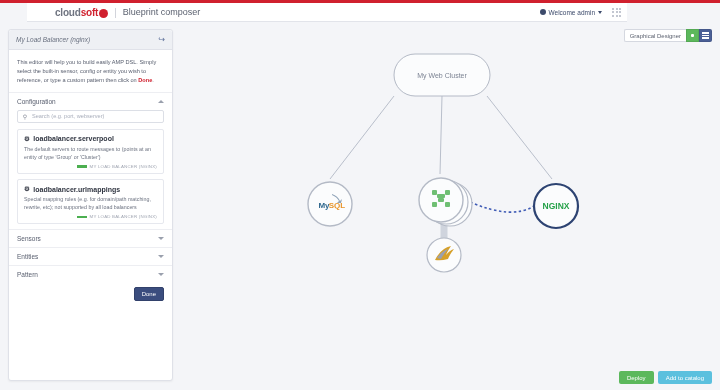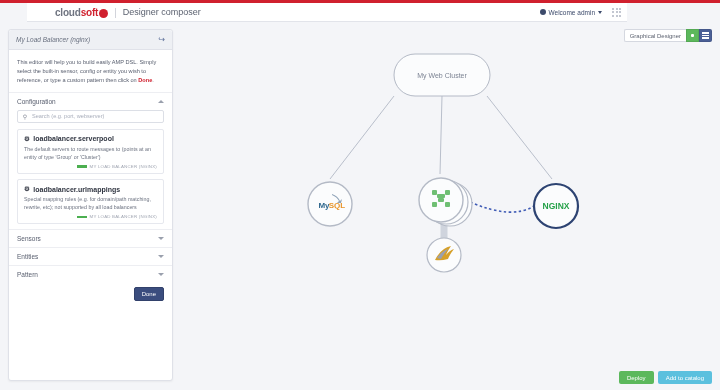--- a/index.html
+++ b/index.html
@@ -176,21 +176,21 @@
 
 <div class="app">
 
   <div class="top-accent"></div>
 
   <div class="header">
     <div class="brand">
       <span class="brand-word"><span>cloud</span><span class="red">soft</span></span>
       <span class="brand-dot"></span>
       <span class="brand-sep">|</span>
-      <span class="brand-app">Designer composer</span>
+      <span class="brand-app">Blueprint composer</span>
     </div>
     <div class="header-right">
       <div class="welcome">
         <span class="user-glyph"></span>
         <span>Welcome admin</span>
         <span class="caret-d"></span>
       </div>
       <div class="grid-icon">
         <i></i>
           <i></i>

